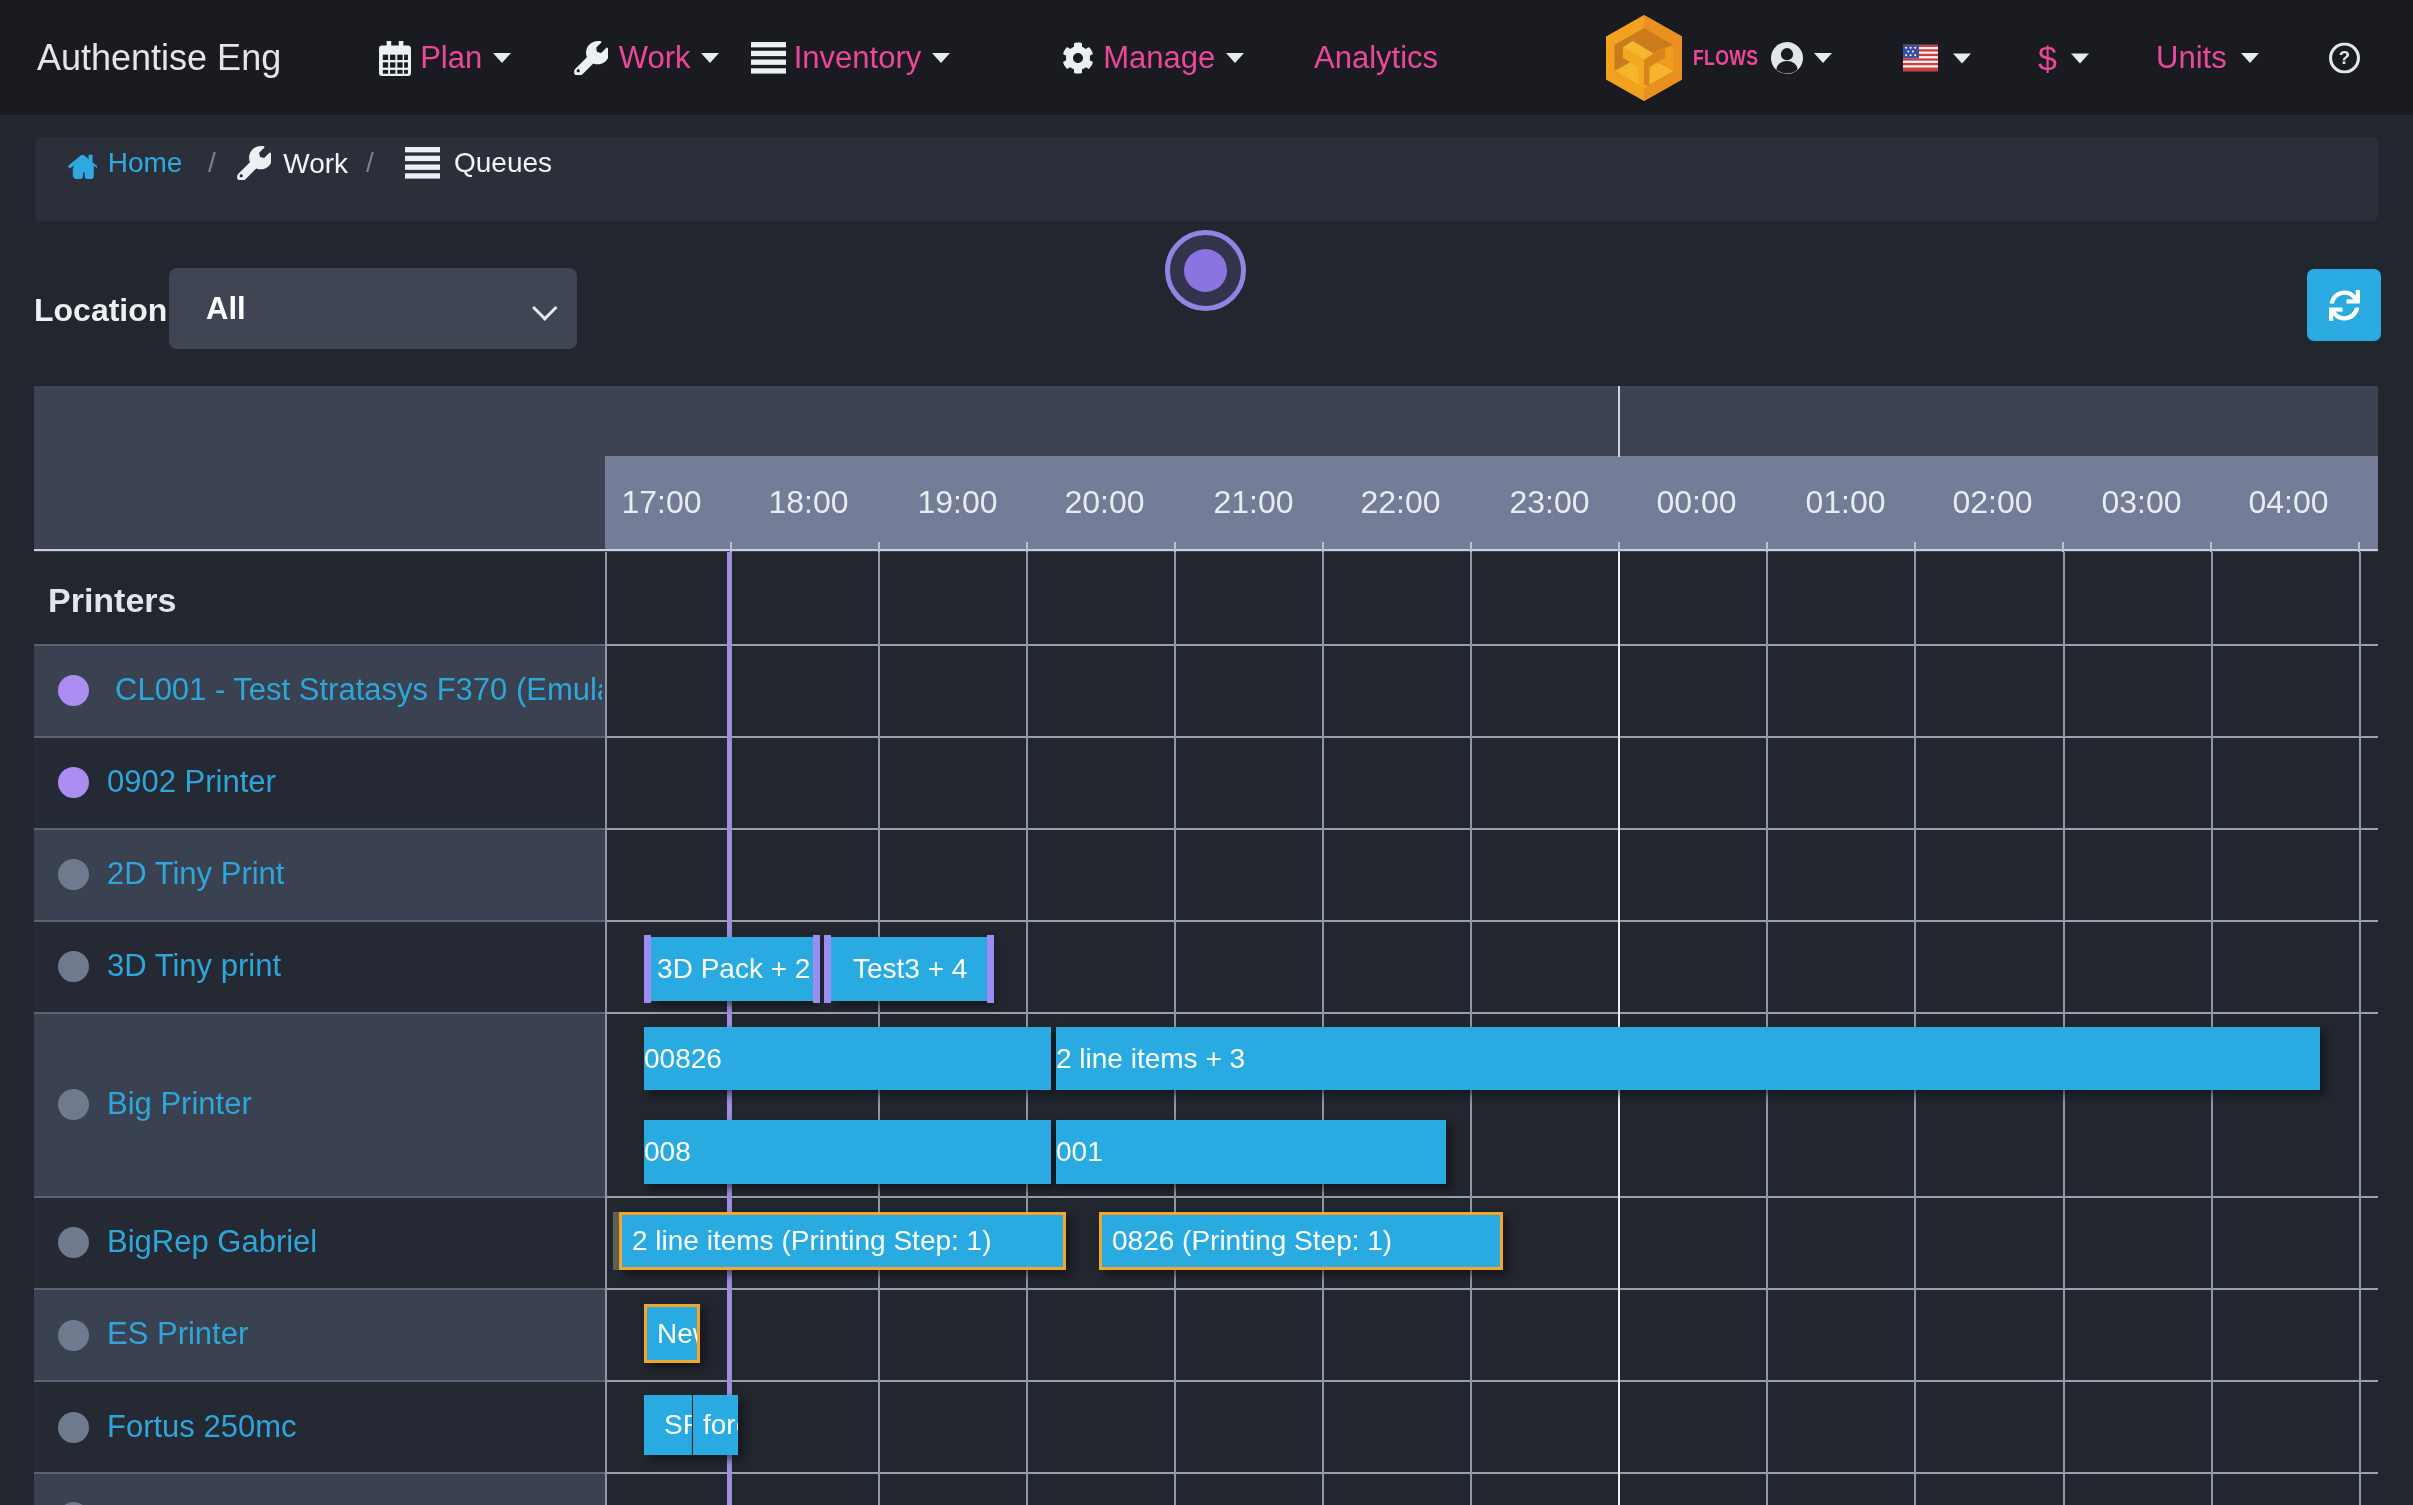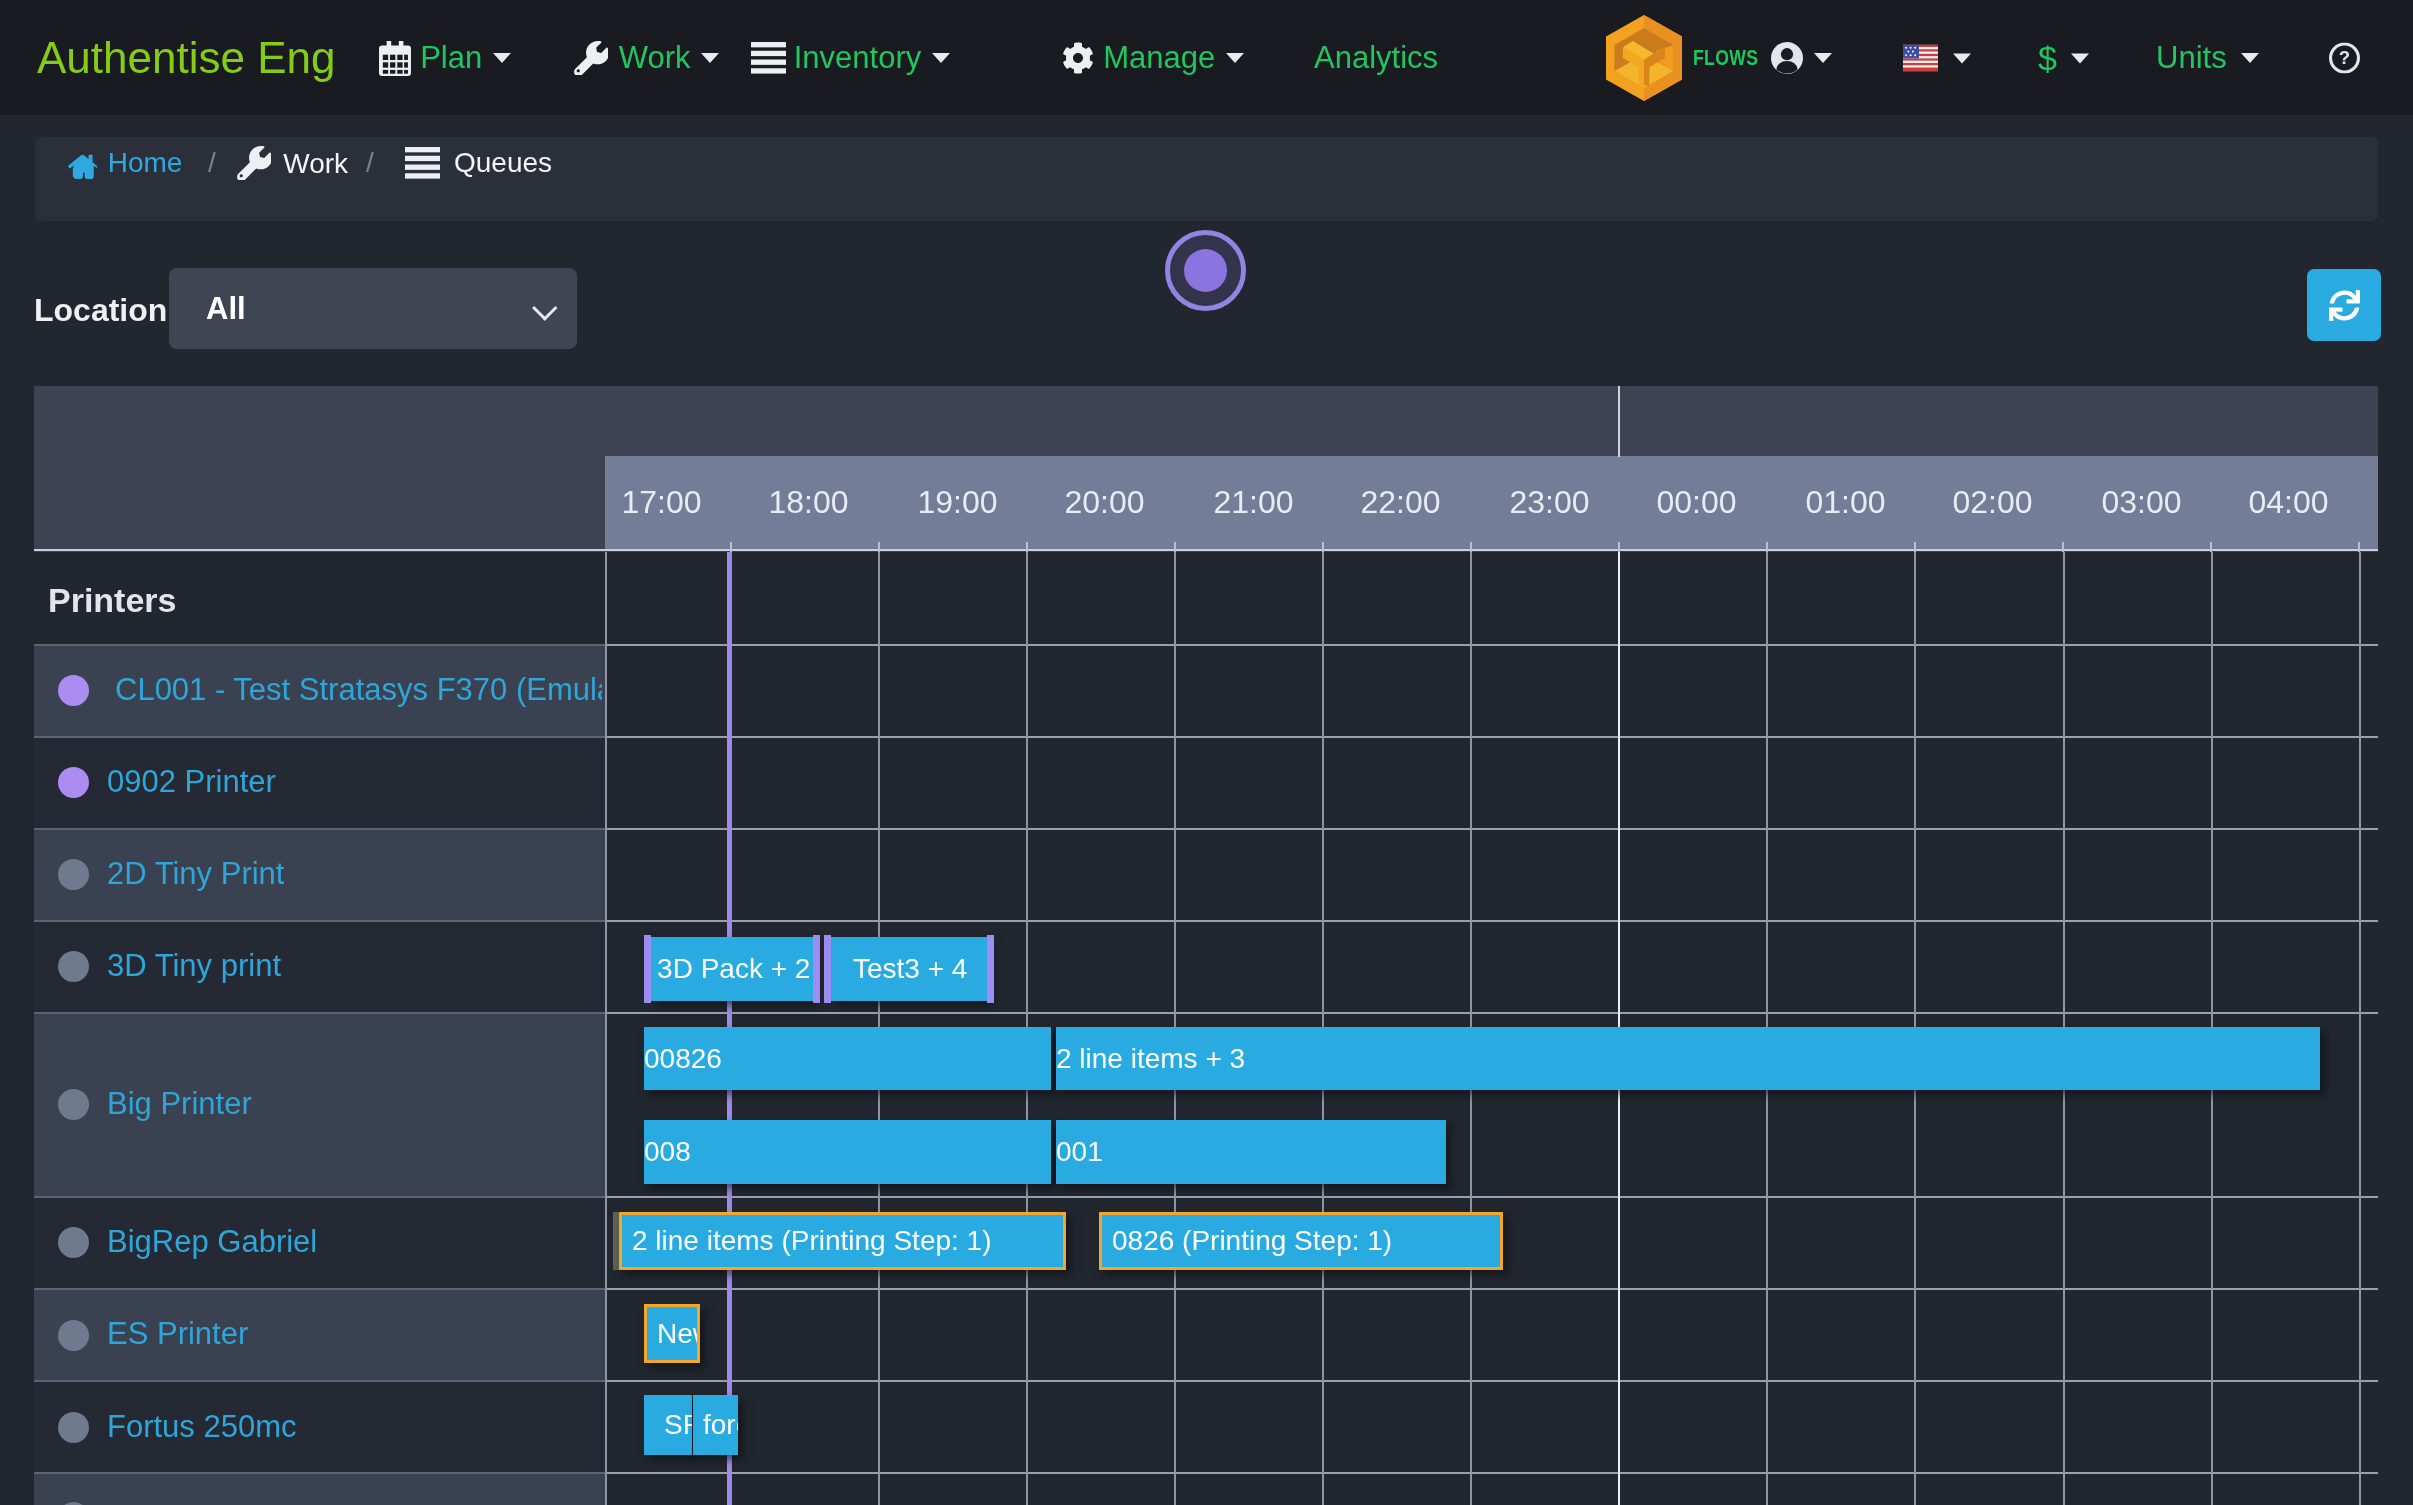--- a/index.html
+++ b/index.html
@@ -1,21 +1,21 @@
 <!DOCTYPE html>
 <html style="font-size:12.3px"><head><meta charset="utf-8"><title>Queues</title><style>
 *{margin:0;padding:0;box-sizing:border-box}
 html,body{width:2413px;height:1505px;overflow:hidden;background:#22262e;
  font-family:"Liberation Sans",sans-serif;}
 .abs{position:absolute}
 #page{position:relative;width:2413px;height:1505px;overflow:hidden}
 
 #nav{position:absolute;left:0;top:0;width:2413px;height:115px;background:#191b20}
 .nitem{position:absolute;top:58px;transform:translateY(-50%);display:flex;align-items:center;
- color:#22c55e;font-size:31px;white-space:nowrap}
+ color:#ec4899;font-size:31px;white-space:nowrap}
 .nitem svg{display:block}
 .caret{width:0;height:0;border-left:9.2px solid transparent;border-right:9.2px solid transparent;
  border-top:10.7px solid #e7eaee;margin-left:10.7px;display:inline-block}
 
 #crumb{position:absolute;left:35px;top:137px;width:2343px;height:84px;background:#2a2f3a;border-radius:6.1px}
 .citem{position:absolute;top:26px;transform:translateY(-50%);display:flex;align-items:flex-end;
  font-size:28px;color:#f2f4f6;white-space:nowrap}
 
 .lab{position:absolute;color:#eef0f3;font-weight:bold;font-size:32px}
 #sel{position:absolute;left:169px;top:268px;width:408px;height:81px;background:#3f4552;border-radius:7.7px;
@@ -149,21 +149,21 @@
 <div class="bar" style="left:644px;top:1120px;width:407px;height:64px">008</div>
 <div class="bar" style="left:1056px;top:1120px;width:390px;height:64px">001</div>
 <div class="abs" style="left:613px;top:1212px;width:34px;height:58px;background:#5f6156;z-index:3"></div>
 <div class="bar obar" style="left:619px;top:1212px;width:447px;height:58px">2 line items (Printing Step: 1)</div>
 <div class="bar obar" style="left:1099px;top:1212px;width:404px;height:58px">0826 (Printing Step: 1)</div>
 <div class="bar obar" style="left:644px;top:1304px;width:56px;height:59px">New</div>
 <div class="bar" style="left:644px;top:1395px;width:48px;height:60px;padding-left:20px">SP</div>
 <div class="bar" style="left:693px;top:1395px;width:45px;height:60px;padding-left:10px">forever</div>
 </div>
 <div id="nav">
-<div class="nitem" style="left:37px;font-size:44px;color:#84cc16">Authentise Eng</div>
+<div class="nitem" style="left:37px;font-size:36px;color:#e5e5e5">Authentise Eng</div>
 <div class="nitem" style="left:379px"><svg width="32" height="35" viewBox="0 0 42 46" style="margin-right:9.2px">
           <rect x="0" y="6" width="42" height="40" rx="4" fill="#edf0f2"></rect>
           <rect x="10" y="0" width="6" height="10" fill="#edf0f2"></rect>
           <rect x="26" y="0" width="6" height="10" fill="#edf0f2"></rect>
           <g fill="#191b20">
             <rect x="5" y="18" width="7" height="7"></rect>
             <rect x="14.5" y="18" width="7" height="7"></rect>
             <rect x="24" y="18" width="7" height="7"></rect>
             <rect x="33" y="18" width="5" height="7"></rect>
             <rect x="5" y="28" width="7" height="7"></rect>

